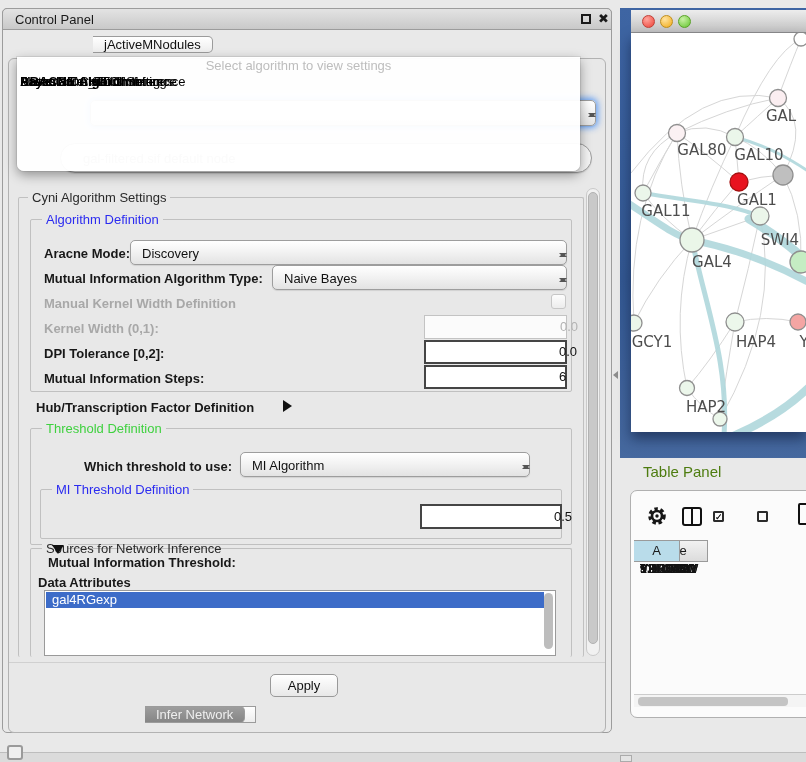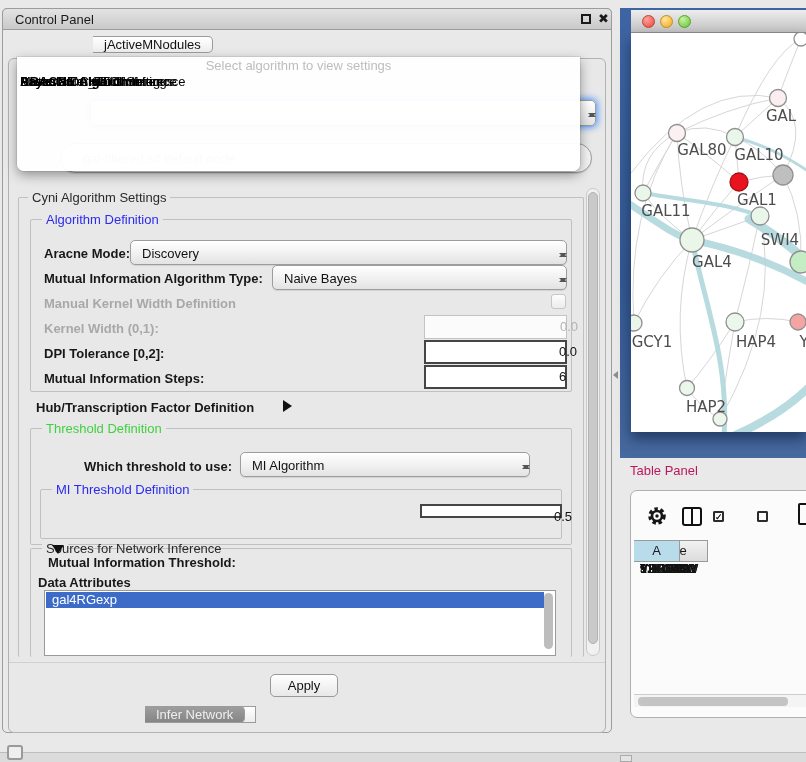--- a/index.html
+++ b/index.html
@@ -104,21 +104,21 @@
   .light.yellow{left:29px;background:radial-gradient(circle at 35% 30%,#ffe3a0,#f3ab17);border:1px solid #c08f1e;}
   .light.green{left:47px;background:radial-gradient(circle at 35% 30%,#c9f0a5,#64c72f);border:1px solid #5aa328;}
   .net-canvas{left:631px;top:33px;width:175px;height:399px;background:#fff;overflow:hidden;
               box-shadow:0 7px 12px rgba(5,15,45,.5);}
   .net-canvas svg{position:absolute;left:0;top:0;}
   .splitter{left:613px;top:371px;width:0;height:0;border-top:4px solid transparent;
             border-bottom:4px solid transparent;border-right:5px solid #8d8d8d;}
 
   
   .tp-titlebar{left:614px;top:458px;width:192px;height:26px;background:#e9e9e9;}
-  .tp-title{left:16px;top:5px;font-size:13px;color:#be185d;}
+  .tp-title{left:29px;top:5px;font-size:15px;color:#4d7c0f;}
   .tp-card{left:630px;top:490px;width:184px;height:228px;background:#fbfbfb;
            border:1px solid #b0b0b0;border-radius:7px;}
   .gear-svg{left:646px;top:504px;}
   .cols-icon{left:682px;top:507px;width:20px;height:19px;border:2px solid #111;border-radius:3px;}
   .cols-icon i{position:absolute;left:7px;top:0;width:2px;height:15px;background:#111;}
   .cbpair{display:flex;gap:4px;}
   .cb{position:relative;width:11px;height:11px;border:2px solid #2b2b2b;border-radius:2px;
       font-size:9px;line-height:8px;text-align:center;color:#111;font-weight:bold;}
   .partial-icon{left:798px;top:503px;width:16px;height:22px;border:2px solid #111;border-radius:2px;}
 
@@ -261,21 +261,21 @@
     <span class="steppers">
         <i class="up"></i>
         <i class="dn"></i>
       </span>
   </div>
 
   <div class="group" style="left:40px;top:489px;width:522px;height:50px;"></div>
   <span class="gtitle t-blue" style="left:52px;top:482px;">MI Threshold Definition</span>
 
   <div class="lbl b" style="left:48px;top:511px;margin-top:44px;">Mutual Information Threshold:</div>
-  <div class="field" style="left:420px;top:504px;width:142px;height:14px;line-height:21px;">
+  <div class="field" style="left:420px;top:504px;width:142px;height:25px;line-height:21px;">
     <span>0.5</span>
   </div>
 
   <div class="group cut" style="left:30px;top:548px;width:542px;height:109px;"></div>
   <span class="gtitle t-dark" style="left:42px;top:541px;">
     <span>Sources for Network Inference</span>
     <span class="disc-down" style="position:relative;display:inline-block;margin-left:6px;top:1px;"></span>
   </span>
   <div class="lbl b" style="left:38px;top:575px;">Data Attributes</div>
   <div class="attr-list" style="left:44px;top:590px;width:512px;height:66px;">

